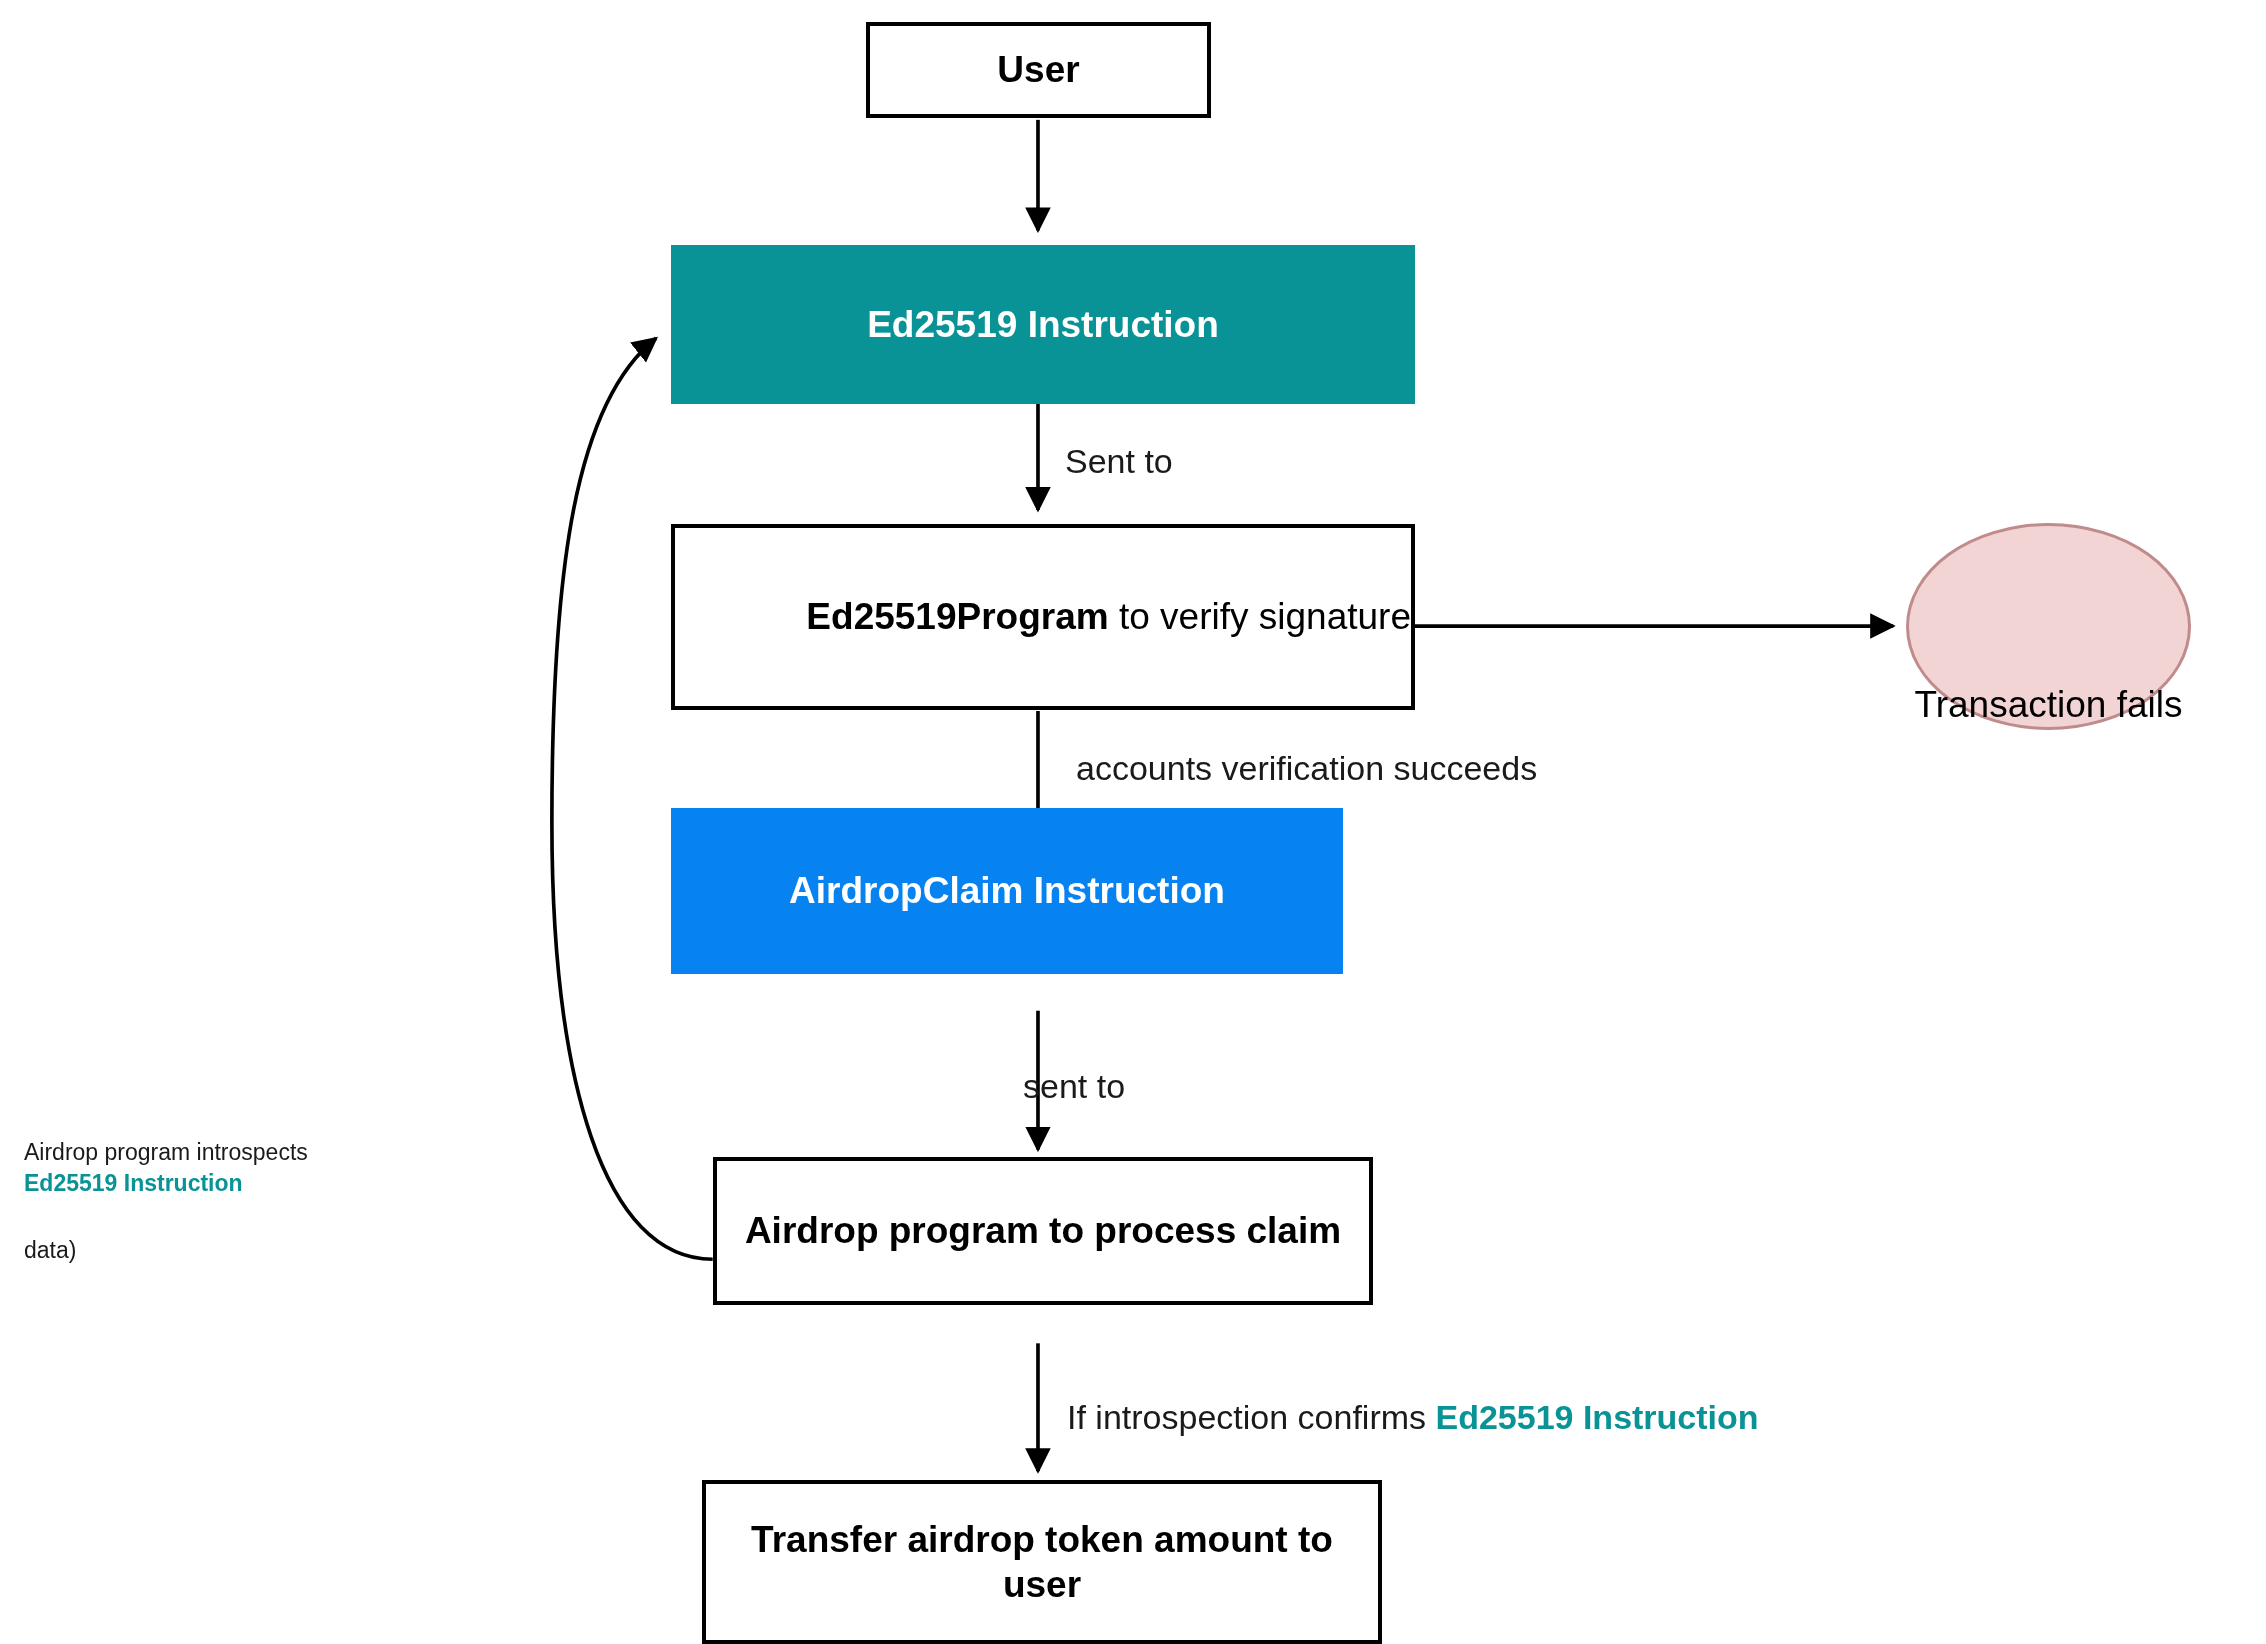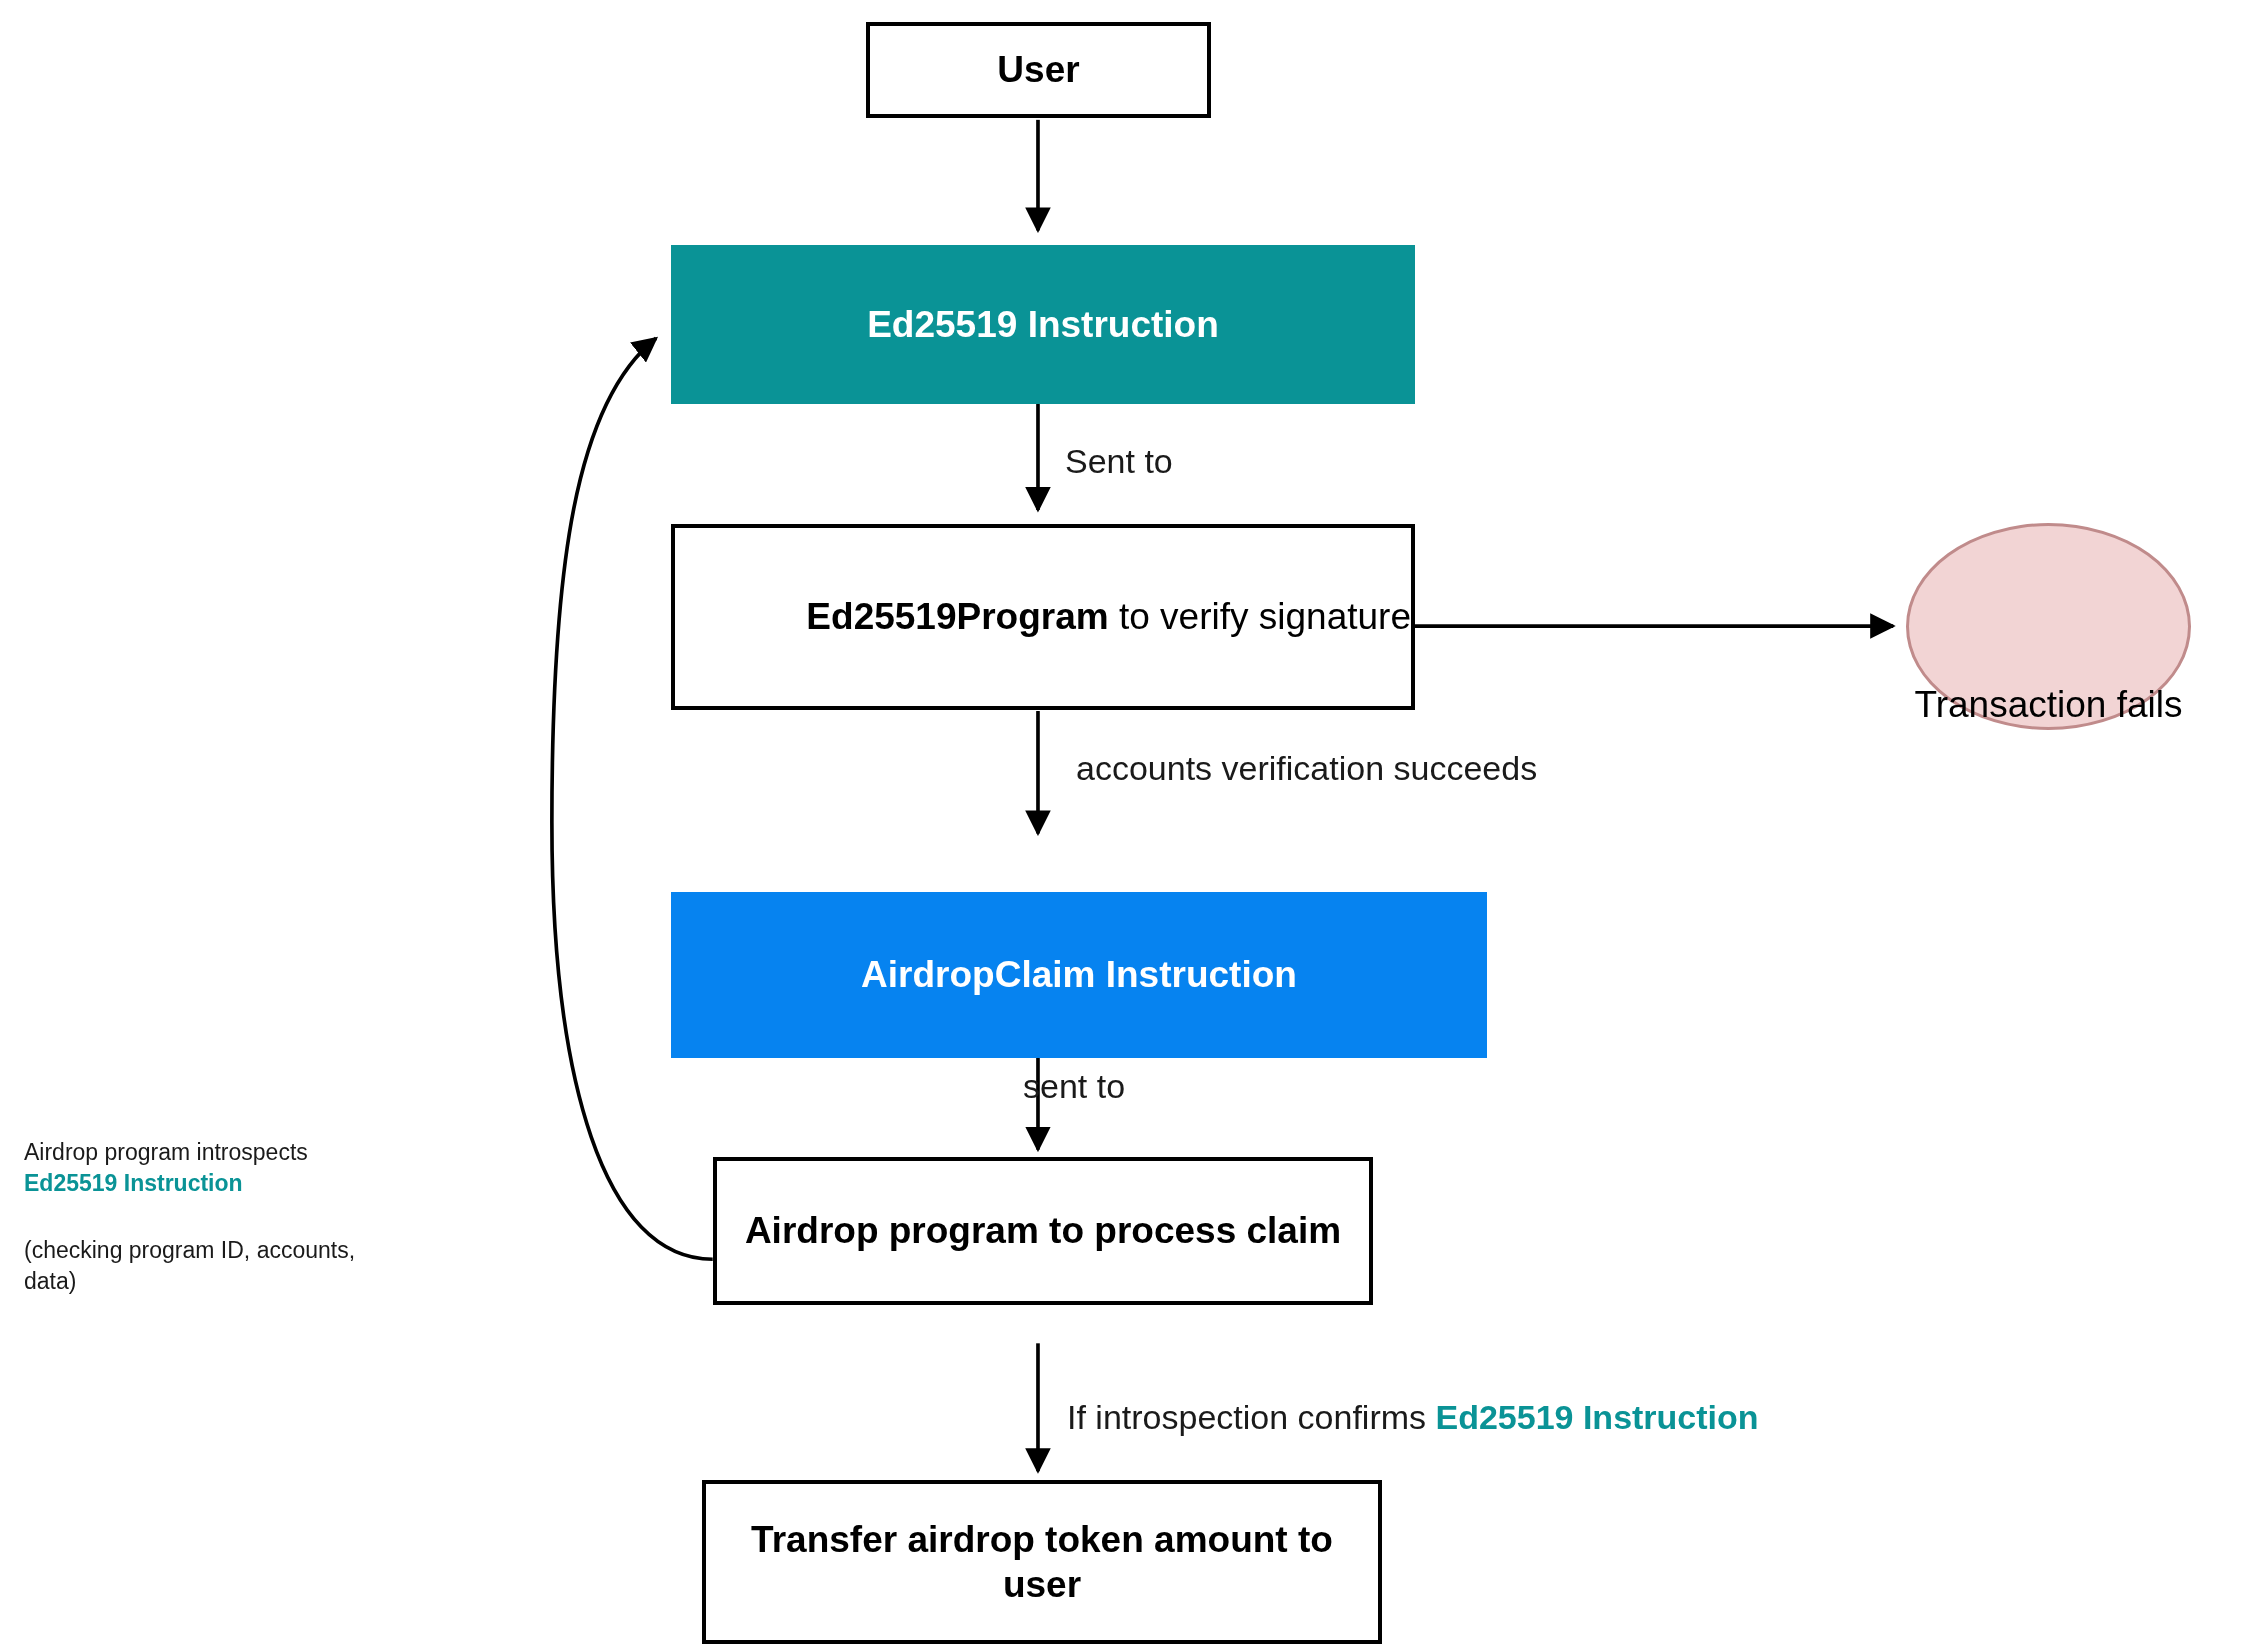--- a/index.html
+++ b/index.html
@@ -109,21 +109,21 @@
   <div class="node node-rect" style="left:671px; top:524px; width:744px; height:186px; font-size:37px;justify-content:flex-end;">
     <span>
       <span class="bold">Ed25519Program</span><span> to verify signature</span>
     </span>
   </div>
 
   <div class="node node-ellipse" style="left:1906px; top:523px; width:285px; height:207px; font-size:37px;">
     <span>Transaction fails</span>
   </div>
 
-  <div class="node node-fill bold white-text" style="left:671px; top:892px; width:816px; height:166px; background:#0683f0; font-size:37px;justify-content:center;">
+  <div class="node node-fill bold white-text" style="left:671px; top:808px; width:672px; height:166px; background:#0683f0; font-size:37px;justify-content:center;">
     <span>AirdropClaim Instruction</span>
   </div>
 
   <div class="node node-rect bold" style="left:713px; top:1157px; width:660px; height:148px; font-size:37px; padding:0 24px;">
     <span>Airdrop program to process claim</span>
   </div>
 
   <div class="node node-rect bold" style="left:702px; top:1480px; width:680px; height:164px; font-size:37px; padding:0 22px;">
     <span>Transfer airdrop token amount to user</span>
   </div>
@@ -142,18 +142,17 @@
   </div>
 
   <div class="lbl" style="left:1067px; top:1396px;">
     <span>If introspection confirms </span><span class="teal-text">Ed25519 Instruction</span>
   </div>
 
   <div class="note" style="left:24px; top:1137px; width:658px;">
     <div>Airdrop program introspects</div>
     <div class="teal-text">Ed25519 Instruction</div>
     <div style="height:37px;"></div>
-    <div>(checking program ID, accounts,</div>
     <div>data)</div>
   </div>
 
 </div>
 
 
 </body></html>

